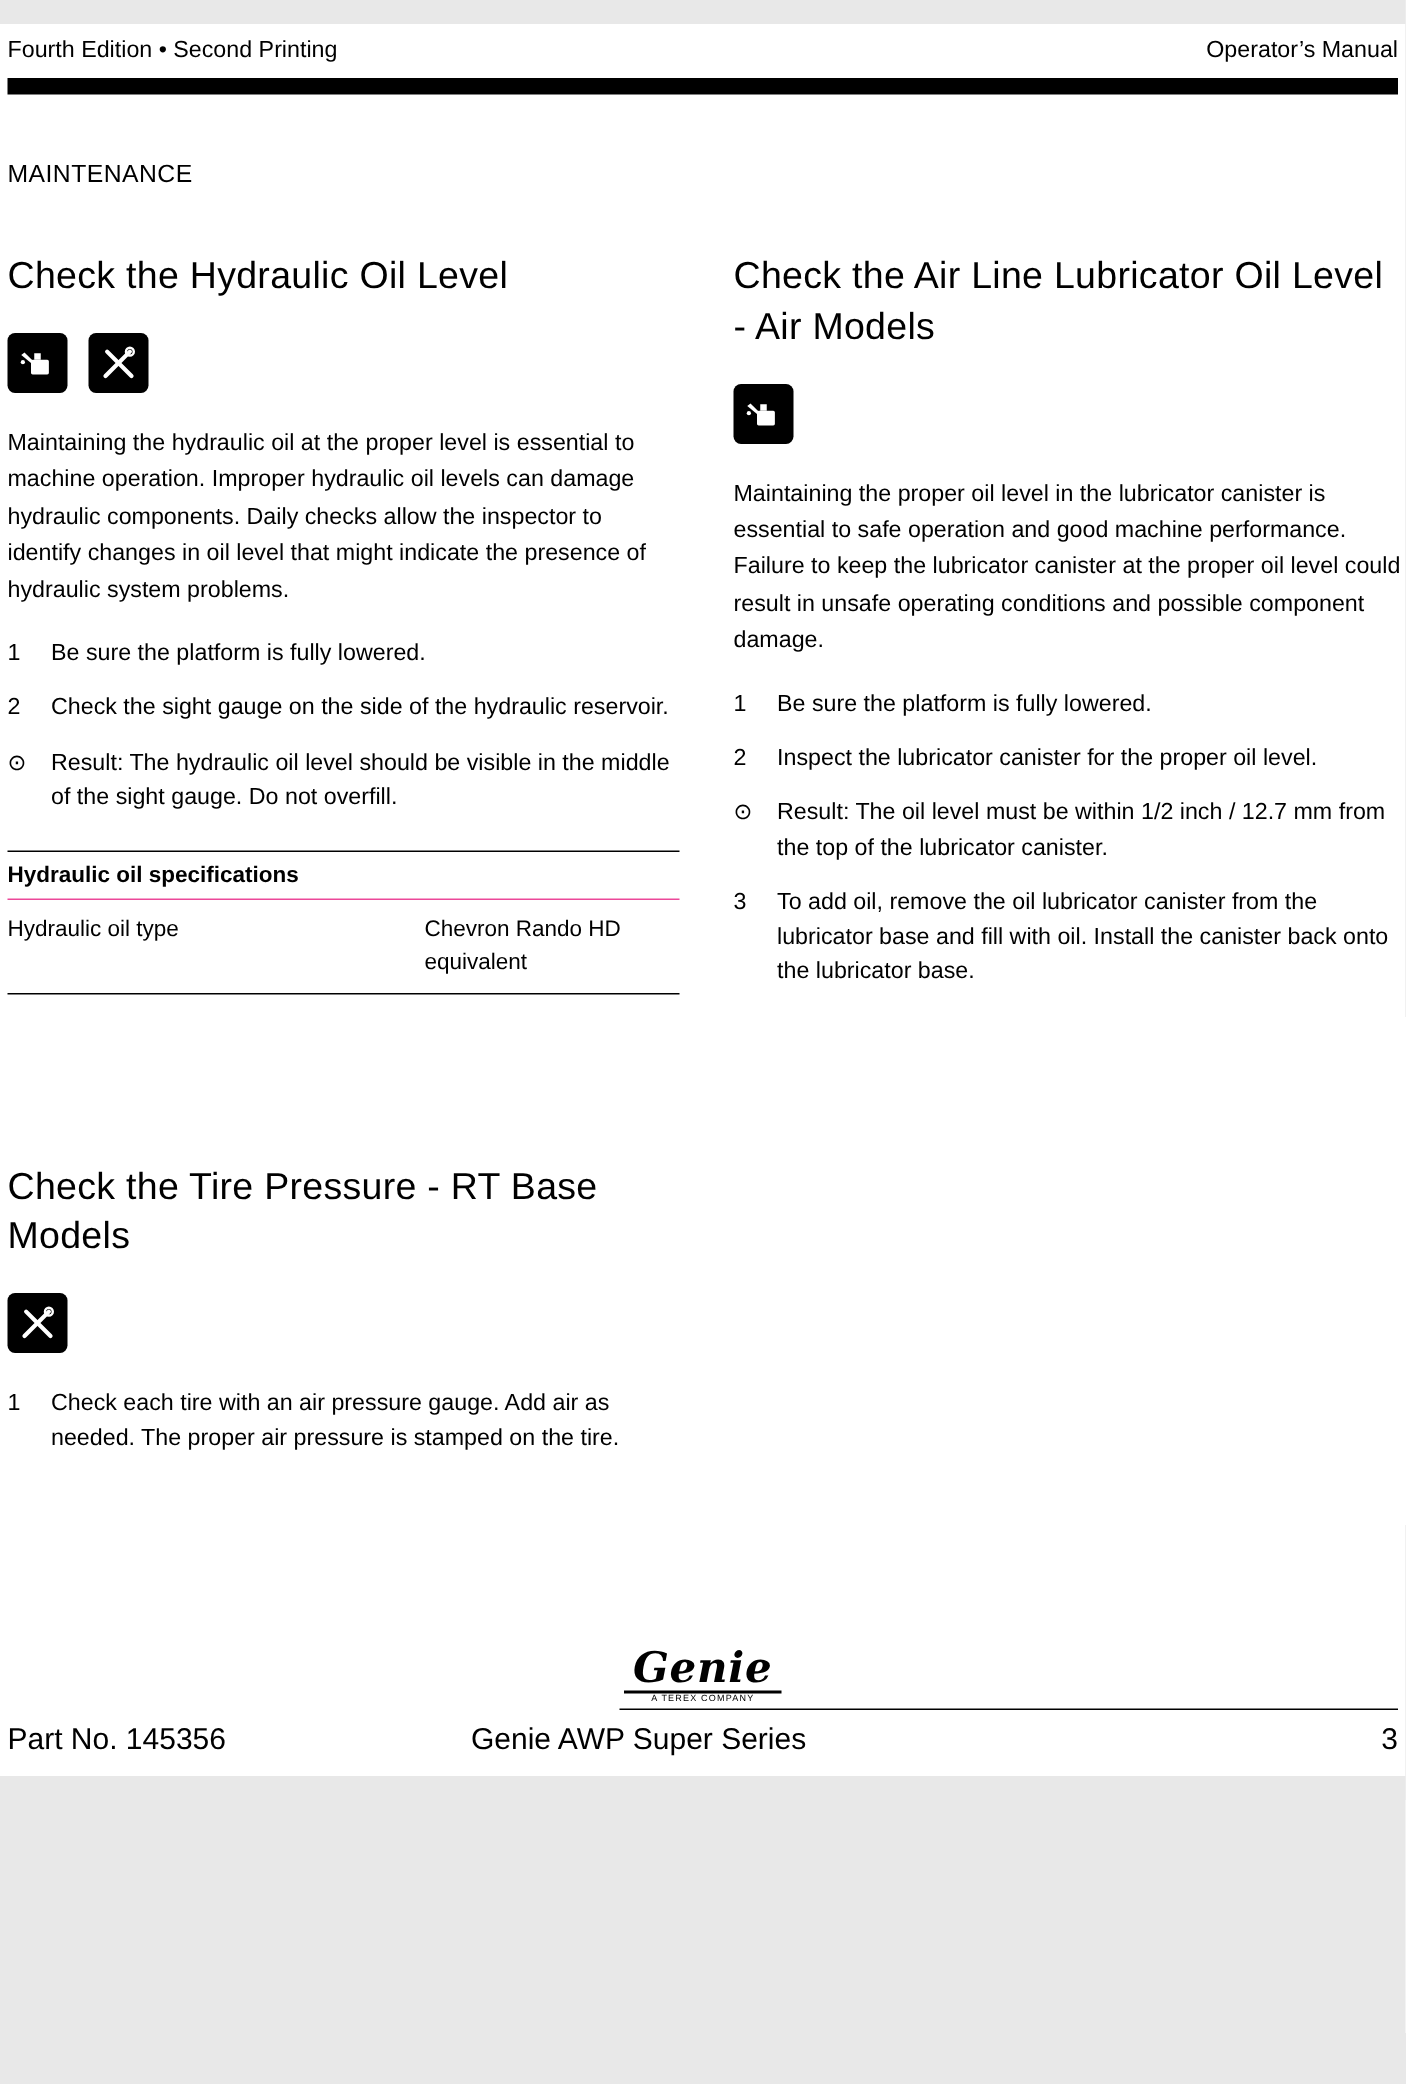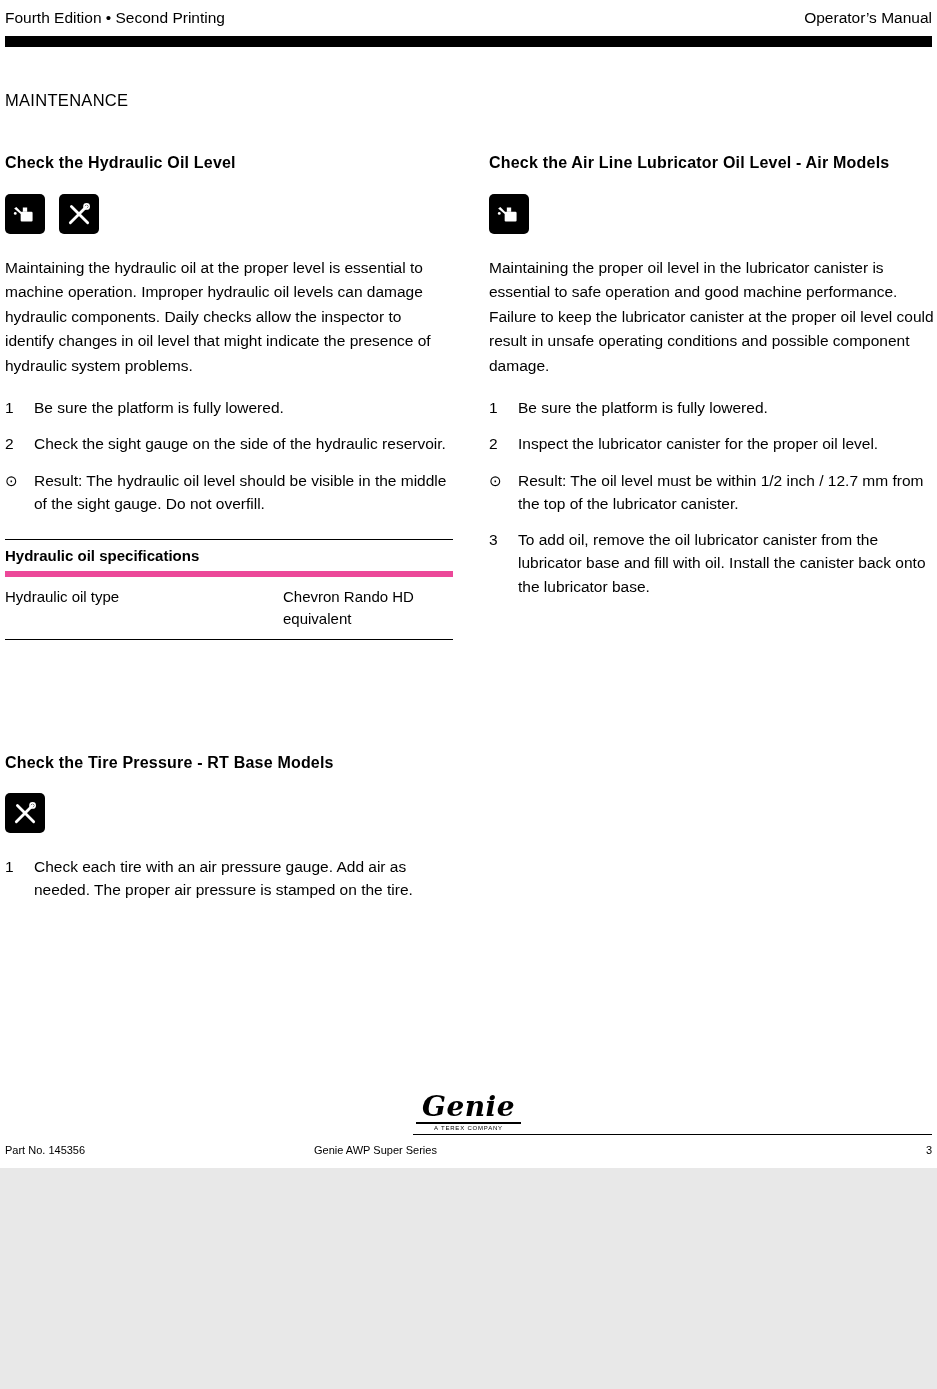--- a/index.html
+++ b/index.html
@@ -1,51 +1,51 @@
 <!DOCTYPE html>
 <html><head>
 <meta charset="utf-8">
 <style>
   * { box-sizing: border-box; }
   html, body { margin: 0; padding: 0; background: #e8e8e8; }
   .page {
-    width: 937px; height: 1168px; margin: 0 auto; background: #ffffff;
+    width: 937px; height: 1168px; margin: 16px auto; background: #ffffff;
     position: relative; font-family: "Liberation Sans", sans-serif; color: #000;
     padding: 6px 5px 0 5px; overflow: hidden;
   }
   .header { display: flex; justify-content: space-between; font-size: 15.5px; padding: 3px 0 9px 0; }
   .black-bar { height: 11px; background: #000; width: 100%; }
   .maintenance { text-align: left; font-size: 16.5px; margin-top: 44px; letter-spacing: 0.3px; }
   .columns { display: flex; gap: 36px; margin-top: 42px; }
   .col { width: 448px; flex: none; }
-  .section-title { font-size: 16px; font-weight: bold; margin: 0 0 20px 0; line-height: 1.35; letter-spacing: 0.2px; }
+  .section-title { font-size: 25px; font-weight: normal; margin: 0 0 20px 0; line-height: 1.35; letter-spacing: 0.2px; }
   .icon-row { display: flex; gap: 14px; margin: 4px 0 22px 0; }
   .sq-icon { width: 40px; height: 40px; background: #000; border-radius: 5px; display: flex; align-items: center; justify-content: center; flex: none; }
   .body-text { font-size: 15.5px; line-height: 1.58; margin: 0 0 18px 0; }
   .step { display: flex; margin-bottom: 13px; font-size: 15.5px; line-height: 1.5; }
   .step-num { width: 29px; flex: none; }
   .step-text { flex: 1; }
   .result { display: flex; margin-bottom: 13px; font-size: 15.5px; line-height: 1.5; }
   .result-icon { width: 29px; flex: none; font-size: 15px; padding-top: 1px; }
   .spec-table { margin-top: 24px; font-size: 15px; }
-  .spec-title { font-weight: bold; border-top: 1px solid #000; border-bottom: 6px solid #ec4899; padding: 7px 0; }
+  .spec-title { font-weight: bold; border-top: 1px solid #000; border-bottom: 1px solid #ec4899; padding: 7px 0; }
   .spec-row { display: flex; justify-content: space-between; border-bottom: 1px solid #000; padding: 9px 0; line-height: 1.45; }
   .spec-value { max-width: 232px; }
   .spec-value.wrap { max-width: 170px; }
   .tire-section { margin-top: 112px; }
   .footer { position: absolute; left: 5px; right: 5px; bottom: 8px; }
   .logo-wrap { text-align: center; line-height: 1; }
   .logo-text {
     font-family: "DejaVu Serif", serif; font-style: italic; font-weight: bold;
     font-size: 28px; letter-spacing: 0.5px; display: inline-block;
     border-bottom: 2px solid #000; padding: 0 6px 1px 6px; text-align: center;
   }
   .logo-sub { font-size: 6px; letter-spacing: 0.8px; margin-top: 1px; }
   .footer-rule { border-top: 1.5px solid #000; margin: 3px 0 9px 44%; }
-  .footer-row { display: flex; font-size: 11px; padding-bottom: 4px; }
+  .footer-row { display: flex; font-size: 20px; padding-bottom: 4px; }
   .footer-row > span { flex: 1; }
   .footer-center { }
   .footer-page { text-align: right; }
 </style>
 </head>
 <body>
 
 <div class="page">
 
   <div class="header">

